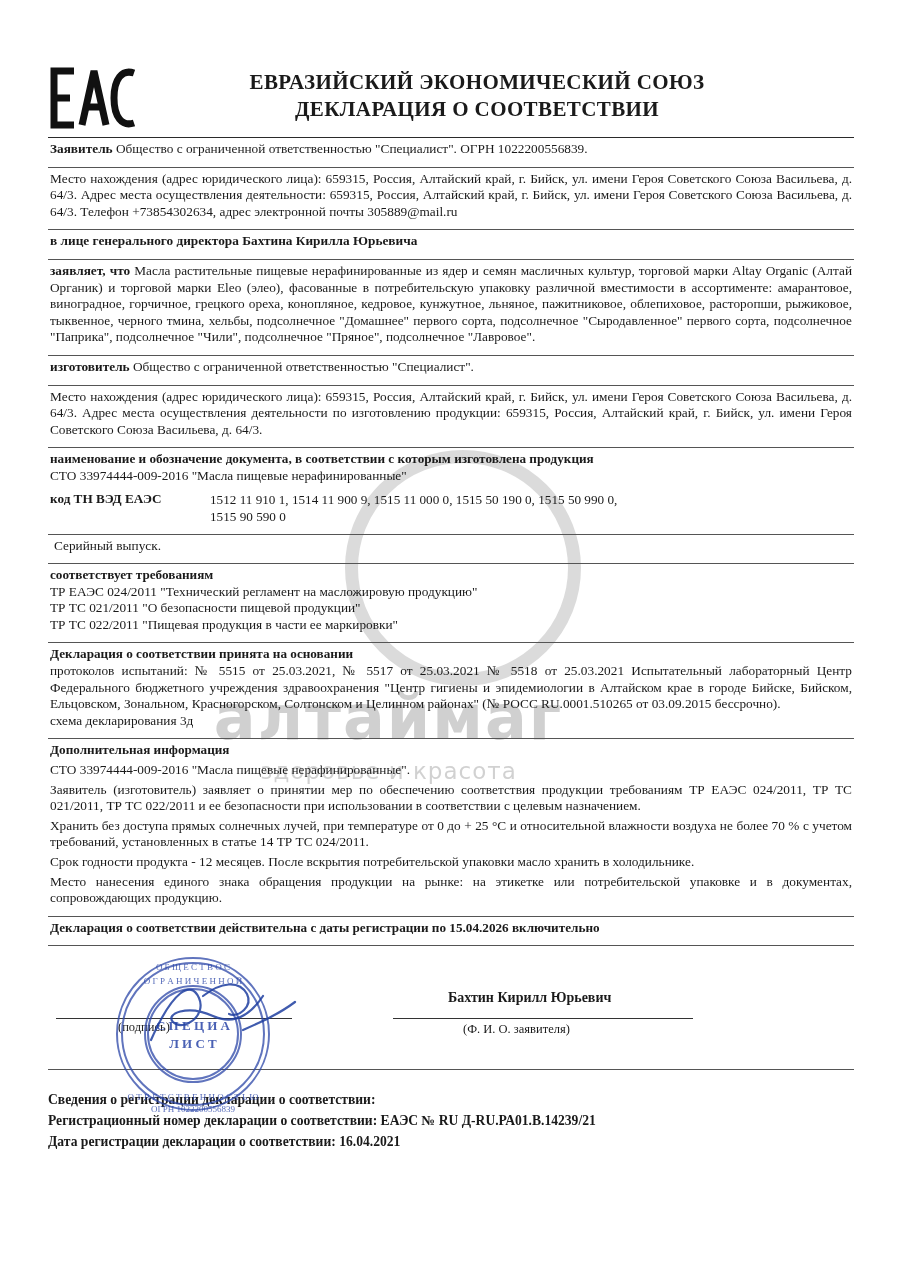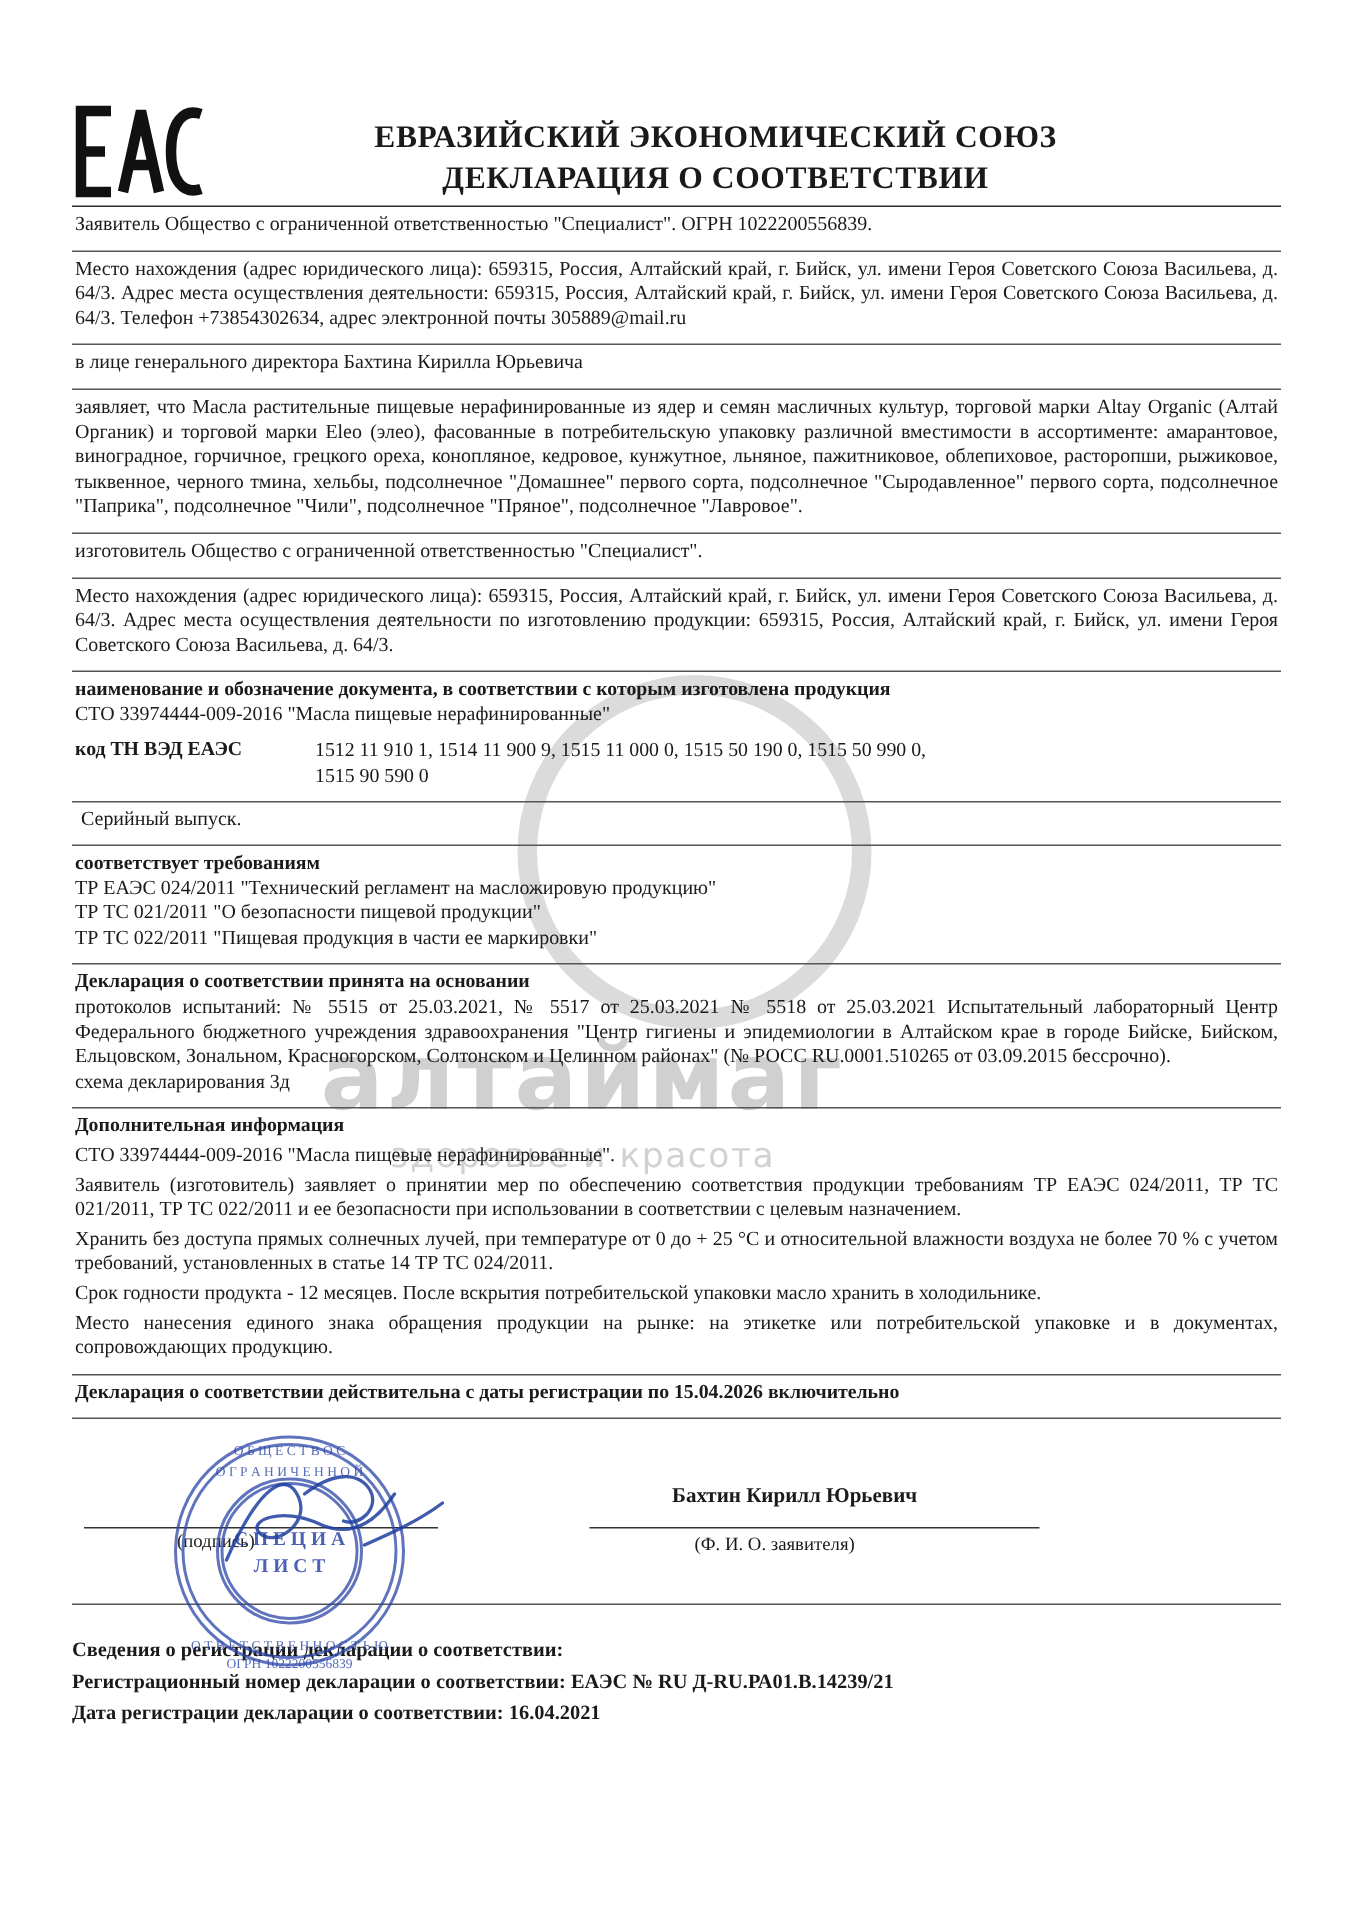--- a/index.html
+++ b/index.html
@@ -69,21 +69,21 @@
     position: absolute;
     left: 48px;
     top: 60px;
     width: 806px;
     z-index: 10;
   }
 
   
   .doc-header {
     display: flex;
-    align-items: flex-end;
+    align-items: center;
     height: 72px;
   }
   .eac-mark {
     width: 92px;
     height: 62px;
     flex: 0 0 92px;
     position: relative;
     margin-top: 4px;
   }
   .eac-mark svg { display: block; }
@@ -106,21 +106,21 @@
     margin: 5px 0 0 0;
   }
   .hr.thin { border-top: 1px solid #555; }
 
   .sec {
     padding: 3px 2px 4px 2px;
     font-size: 13.3px;
     line-height: 16.6px;
   }
   .sec p { margin: 0; }
-  .lbl { font-weight: normal; }
+  .lbl { font-weight: bold; }
   .lbl-sm { font-weight: bold; font-size: 13.2px; }
   .just { text-align: justify; }
 
   .indent { padding-left: 4px; }
   .kod-row {
     display: flex;
     gap: 10px;
     padding-top: 6px;
   }
   .kod-label {

